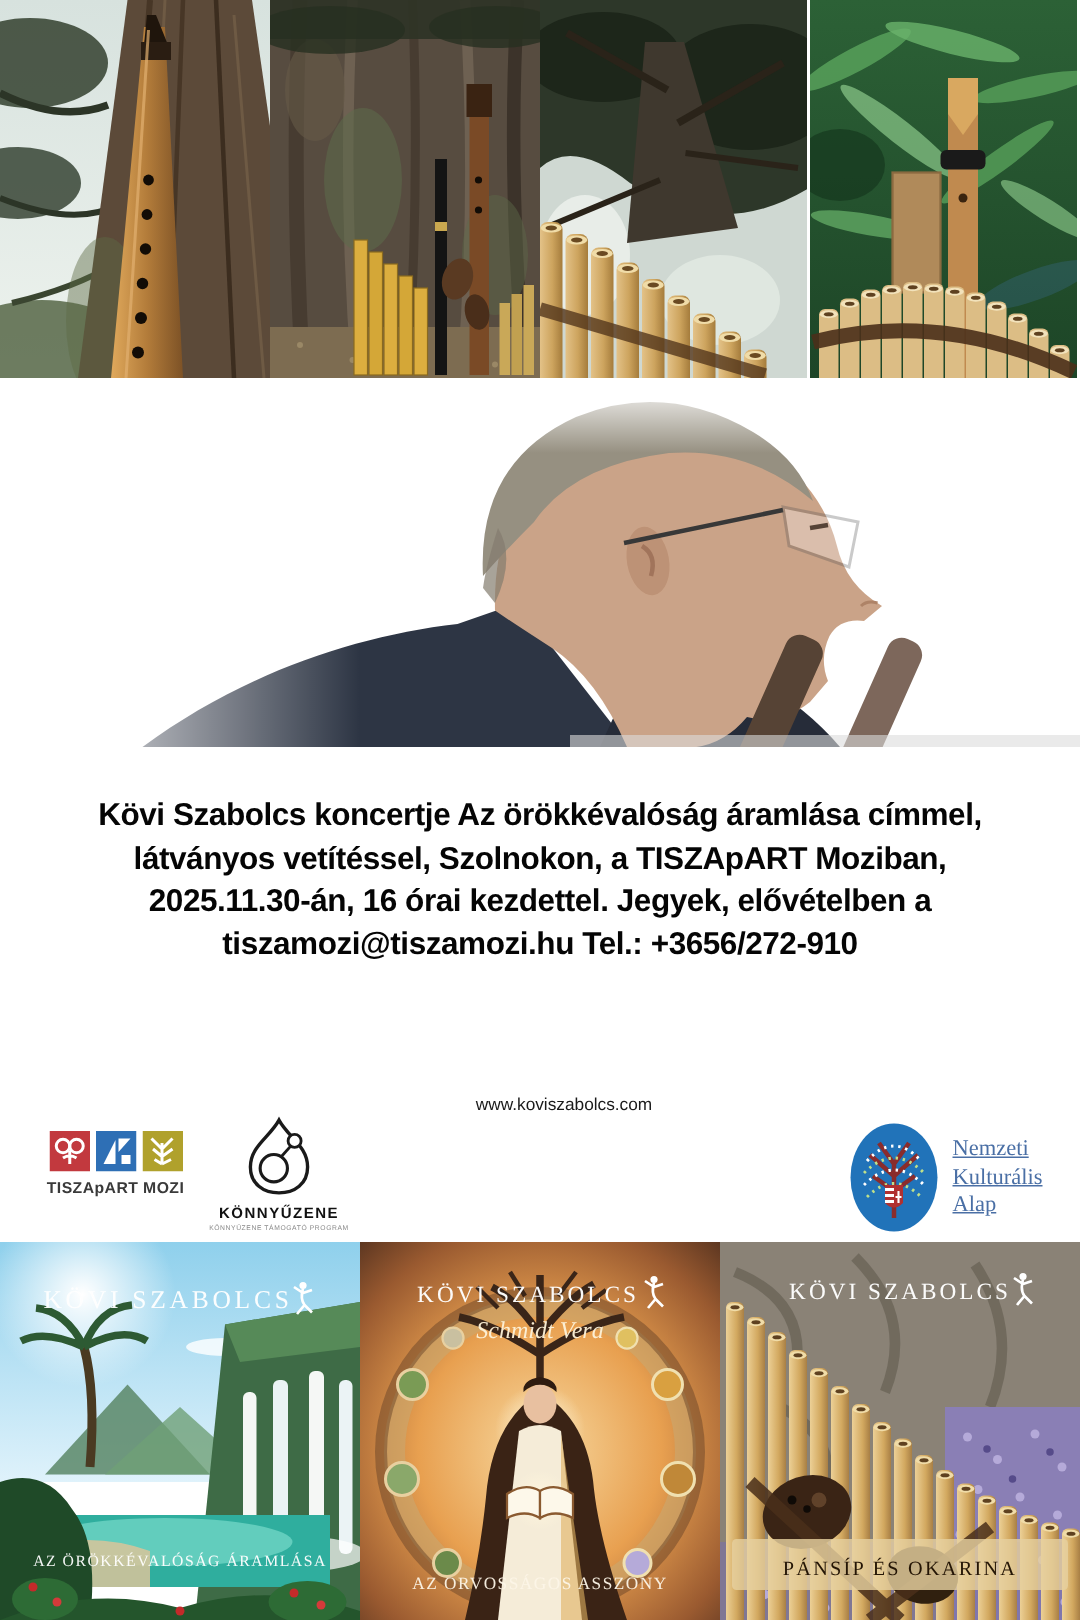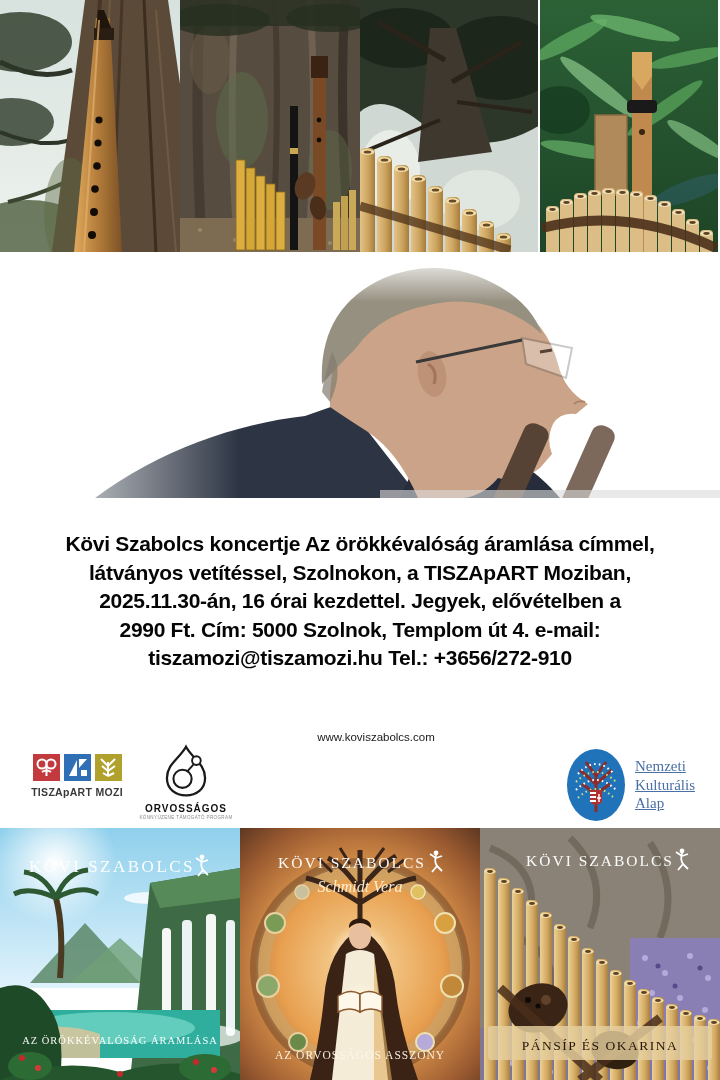--- a/index.html
+++ b/index.html
@@ -249,21 +249,20 @@
       </g>
       <rect x="0" y="0" width="240" height="246" fill="url(#mfadeL)"></rect>
       <rect x="0" y="0" width="720" height="50" fill="url(#mfadeT)"></rect>
     </svg>
   </div>
 
   <div class="announcement">
     <div class="line">Kövi Szabolcs koncertje Az örökkévalóság áramlása címmel,</div>
     <div class="line">látványos vetítéssel, Szolnokon, a TISZApART Moziban,</div>
     <div class="line">2025.11.30-án, 16 órai kezdettel. Jegyek, elővételben a</div>
-    <div class="line">2990 Ft. Cím: 5000 Szolnok, Templom út 4. e-mail:</div>
     <div class="line">tiszamozi@tiszamozi.hu Tel.: +3656/272-910</div>
   </div>
 
   <div class="website">www.koviszabolcs.com</div>
 
   <div class="logos-row">
 
     <div class="logo-tiszapart">
       <div class="tp-squares">
         <svg width="27" height="27" viewBox="0 0 27 27">
@@ -286,21 +285,21 @@
       <div class="tp-label">TISZApART MOZI</div>
     </div>
 
     <div class="logo-hangfoglalo">
       <svg width="52" height="54" viewBox="0 0 60 62">
         <path d="M30,3 C37,16 52,23 52,39 C52,52 42,59 30,59 C18,59 8,52 8,39 C8,23 23,16 30,3 Z" fill="none" stroke="#1a1a1a" stroke-width="2.6"></path>
         <circle cx="26" cy="40" r="10.5" fill="none" stroke="#1a1a1a" stroke-width="2.4"></circle>
         <circle cx="42" cy="19" r="5" fill="#ffffff" stroke="#1a1a1a" stroke-width="2.2"></circle>
         <path d="M39,23 L31,32" stroke="#1a1a1a" stroke-width="2.2"></path>
       </svg>
-      <div class="hf-label">ORVOSSÁGOS</div>
+      <div class="hf-label">KÖNNYŰZENE</div>
       <div class="hf-sub">KÖNNYŰZENE TÁMOGATÓ PROGRAM</div>
     </div>
 
     <div class="logo-nka">
       <svg width="60" height="74" viewBox="0 0 60 74">
         <ellipse cx="30" cy="37" rx="29" ry="36" fill="#2173b9"></ellipse>
         <path d="M30,64 L30,26 M30,36 L14,22 M30,36 L46,22 M30,46 L16,36 M30,46 L44,36 M30,28 L20,14 M30,28 L40,14" stroke="#8a2c2c" stroke-width="3" fill="none"></path>
         <path d="M12,26 Q30,6 48,26" stroke="#ffffff" stroke-width="2" stroke-dasharray="1.6 3.2" fill="none"></path>
         <path d="M10,34 Q30,14 50,34" stroke="#bfe08a" stroke-width="2" stroke-dasharray="1.6 3.2" fill="none"></path>
         <path d="M10,42 Q30,22 50,42" stroke="#ffffff" stroke-width="2" stroke-dasharray="1.6 3.2" fill="none"></path>

